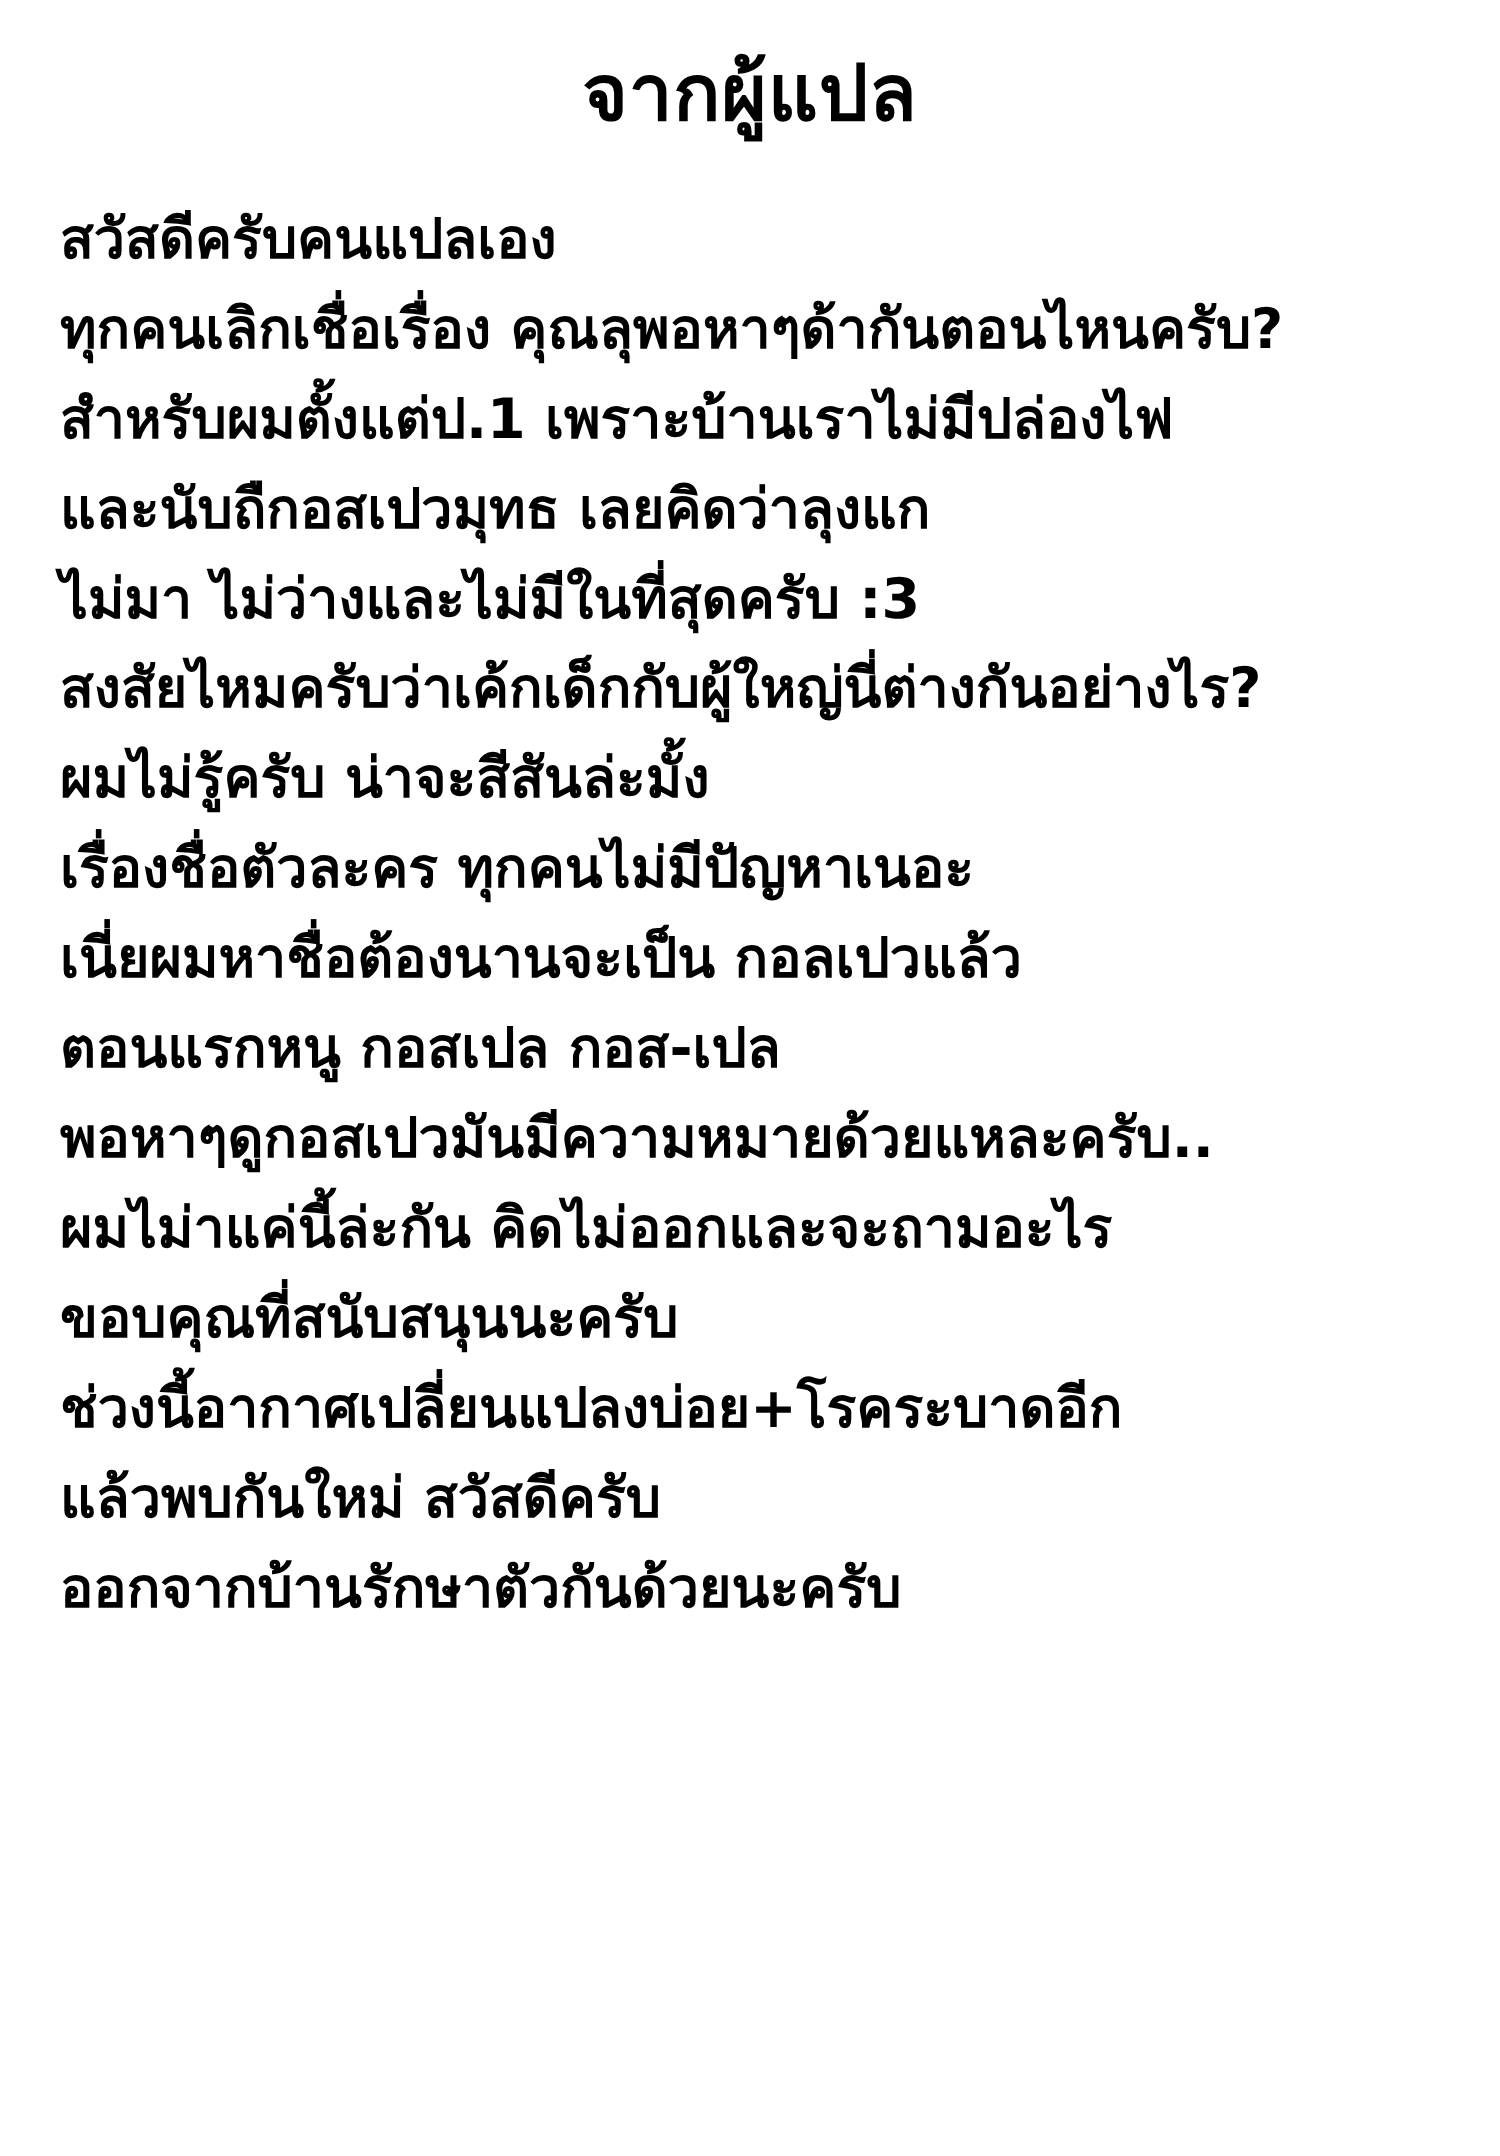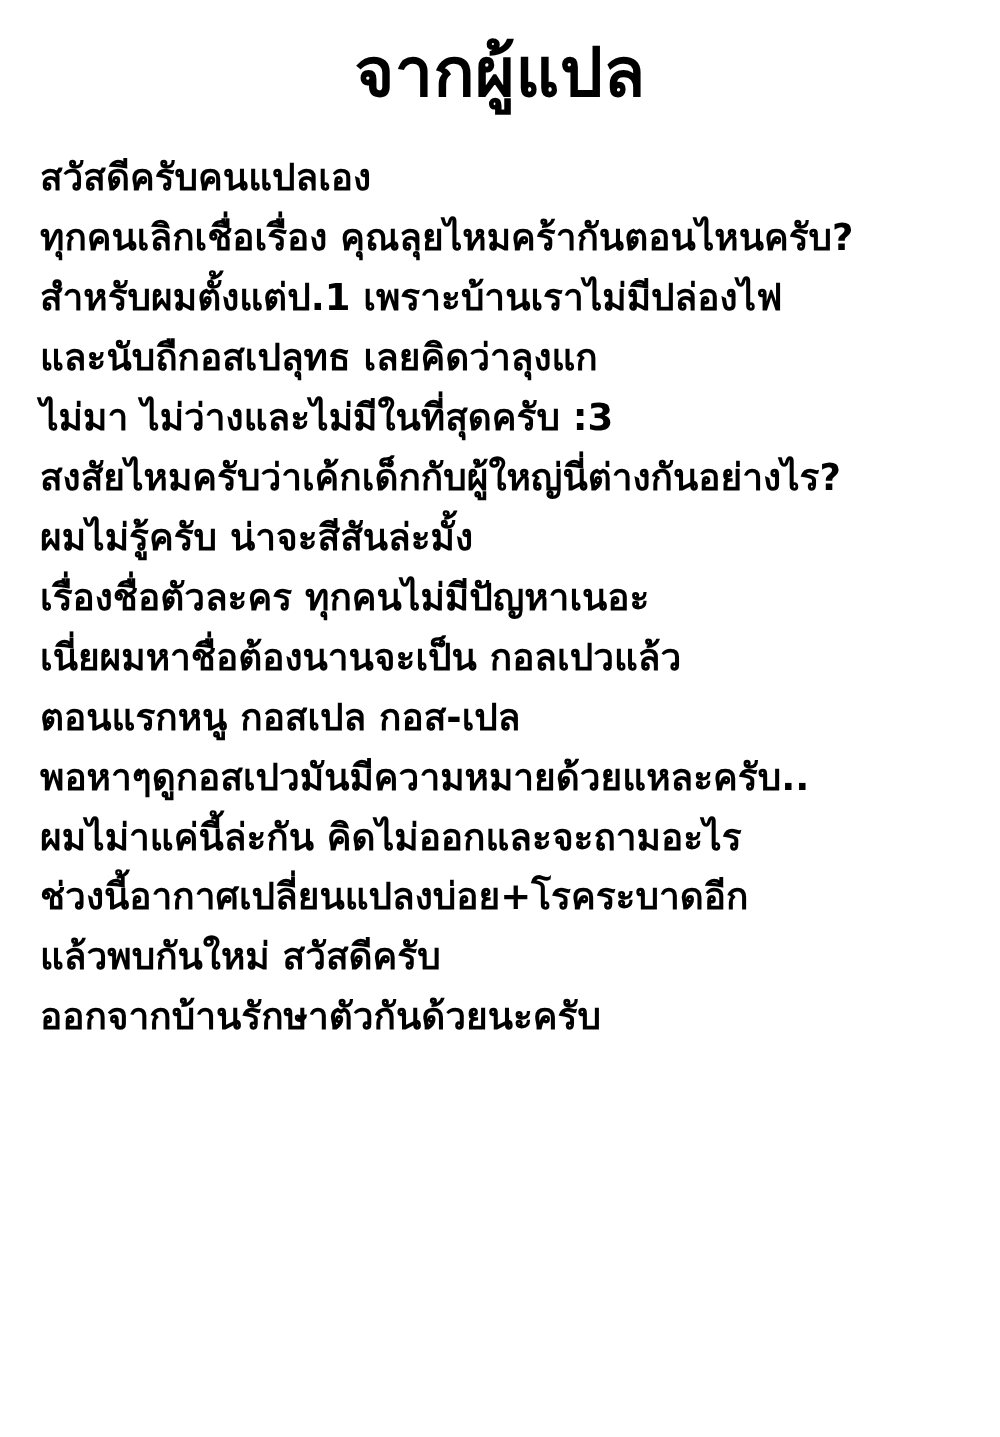--- a/index.html
+++ b/index.html
@@ -19,21 +19,21 @@
     width: 1000px;
     height: 1437px;
     background: #ffffff;
     box-sizing: border-box;
     padding: 34px 40px 0 40px;
     display: flex;
     flex-direction: column;
     align-items: center;
   }
   .note-title {
-    font-size: 68px;
+    font-size: 52px;
     font-weight: 700;
     line-height: 1.15;
     text-align: center;
     letter-spacing: 0.5px;
     margin: 0 0 36px 0;
     white-space: nowrap;
   }
   .note-body {
     width: 100%;
     display: flex;
@@ -50,29 +50,30 @@
 </style>
 </head>
 <body>
 
 <div class="page">
 
   <h1 class="note-title">จากผู้แปล</h1>
 
   <div class="note-body">
     <div class="note-line">สวัสดีครับคนแปลเอง</div>
-    <div class="note-line">ทุกคนเลิกเชื่อเรื่อง คุณลุยไหมคร้ากันตอนไหนครับ?</div>
+    <div class="note-line">ทุกคนเลิกเชื่อเรื่อง คุณลุพอหาๆด้ากันตอนไหนครับ?</div>
     <div class="note-line">สำหรับผมตั้งแต่ป.1 เพราะบ้านเราไม่มีปล่องไฟ</div>
-    <div class="note-line">และนับถืกอสเปลุทธ เลยคิดว่าลุงแก</div>
+    <div class="note-line">และนับถืกอสเปวมุทธ เลยคิดว่าลุงแก</div>
     <div class="note-line">ไม่มา ไม่ว่างและไม่มีในที่สุดครับ :3</div>
     <div class="note-line">สงสัยไหมครับว่าเค้กเด็กกับผู้ใหญ่นี่ต่างกันอย่างไร?</div>
     <div class="note-line">ผมไม่รู้ครับ น่าจะสีสันล่ะมั้ง</div>
     <div class="note-line">เรื่องชื่อตัวละคร ทุกคนไม่มีปัญหาเนอะ</div>
     <div class="note-line">เนี่ยผมหาชื่อต้องนานจะเป็น กอลเปวแล้ว</div>
     <div class="note-line">ตอนแรกหนู กอสเปล กอส-เปล</div>
     <div class="note-line">พอหาๆดูกอสเปวมันมีความหมายด้วยแหละครับ..</div>
     <div class="note-line">ผมไม่าแค่นี้ล่ะกัน คิดไม่ออกและจะถามอะไร</div>
+    <div class="note-line">ขอบคุณที่สนับสนุนนะครับ</div>
     <div class="note-line">ช่วงนี้อากาศเปลี่ยนแปลงบ่อย+โรคระบาดอีก</div>
     <div class="note-line">แล้วพบกันใหม่ สวัสดีครับ</div>
     <div class="note-line">ออกจากบ้านรักษาตัวกันด้วยนะครับ</div>
   </div>
 
 </div>
 
 </body></html>

